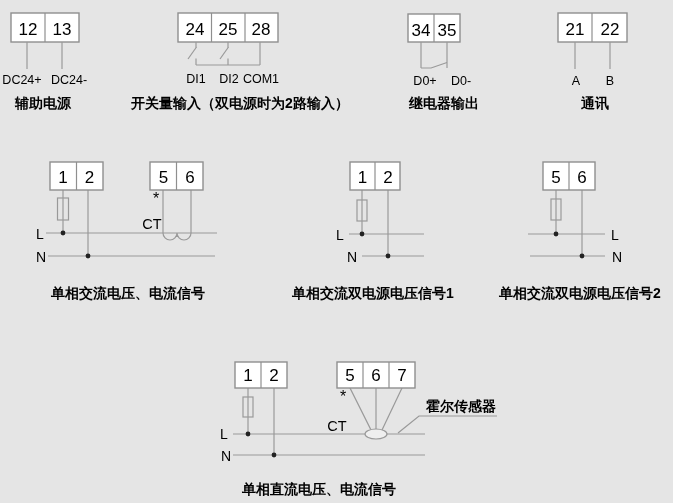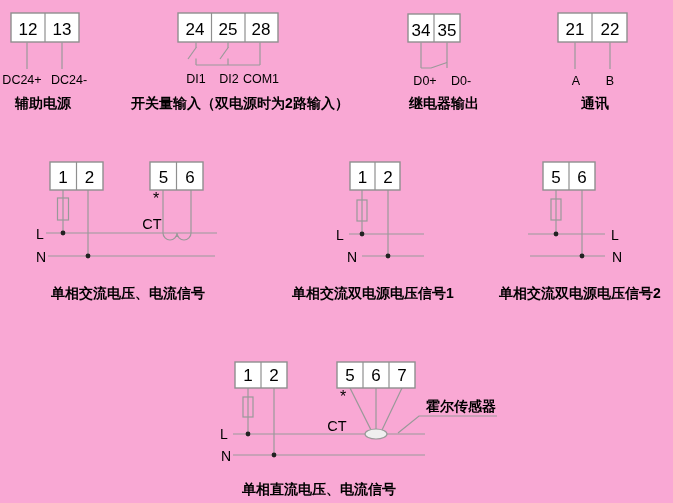--- a/index.html
+++ b/index.html
@@ -1,16 +1,16 @@
 <!DOCTYPE html>
 <html><head>
 <meta charset="utf-8">
 <style>
   html,body{margin:0;padding:0;background:#fff;}
-  .stage{position:relative;width:673px;height:503px;background:#f9a8d4;overflow:hidden;
+  .stage{position:relative;width:673px;height:503px;background:#e5e5e5;overflow:hidden;
          font-family:"Liberation Sans",sans-serif;}
   svg{position:absolute;left:0;top:0;}
   .wire{stroke:#999999;stroke-width:1.2;fill:none;}
   .box{fill:#ffffff;stroke:#8f8f8f;stroke-width:1.4;}
   .divider{stroke:#8f8f8f;stroke-width:1.2;}
   .fuse{fill:none;stroke:#999999;stroke-width:1.2;}
   .dot{fill:#222222;stroke:none;}
   .sensor{fill:#efefef;stroke:#999999;stroke-width:1.2;}
   text{fill:#000000;}
   .tnum{font-size:17px;text-anchor:middle;}

